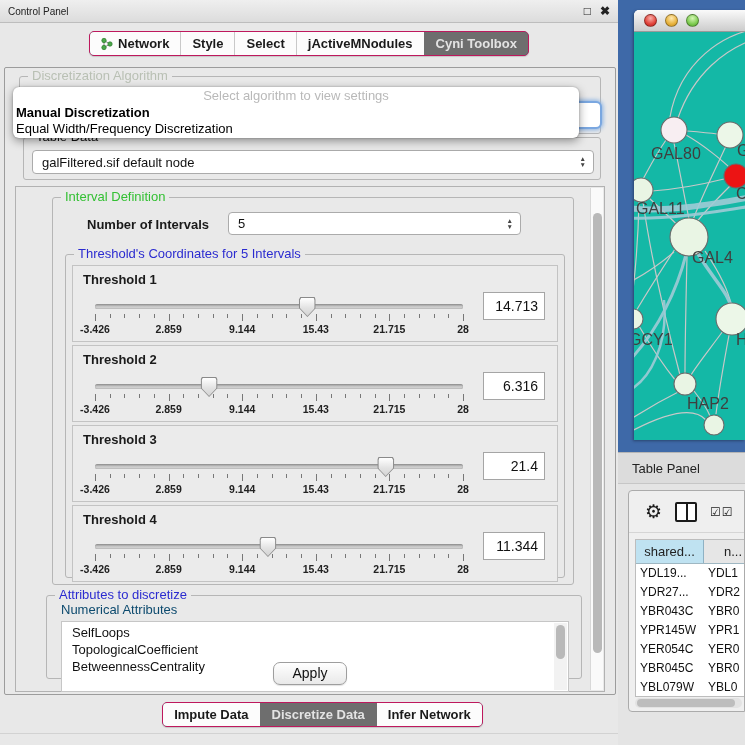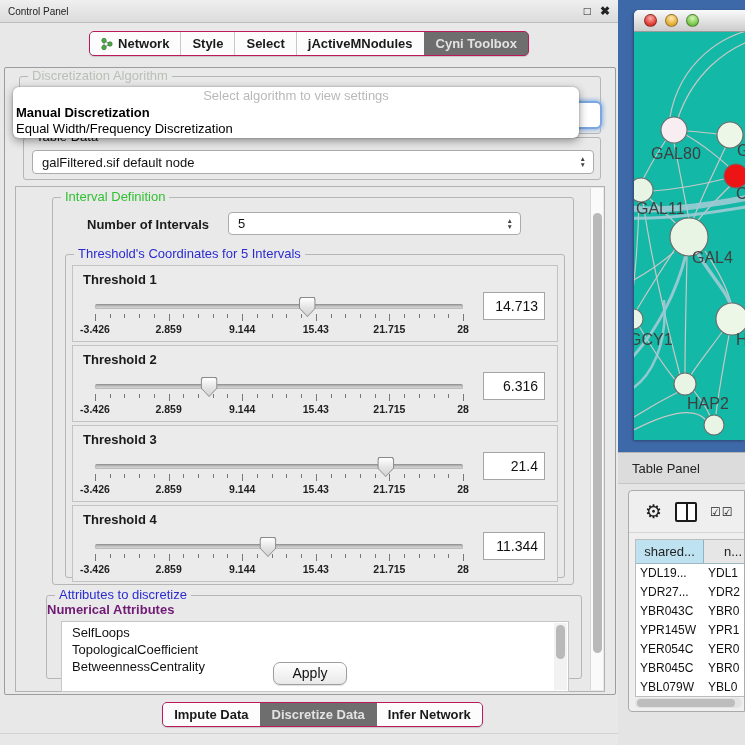--- a/index.html
+++ b/index.html
@@ -78,21 +78,21 @@
   .ticks { position:absolute; left:0; right:0; top:16px; height:8px; }
   .tick { position:absolute; top:0; width:1px; background:#777; }
   .tick.minor { height:4px; }
   .tick.major { height:7px; }
   .tlabels { position:absolute; left:0; right:0; top:25px; height:13px; }
   .tlab { position:absolute; transform:translateX(-50%); font-size:10.5px; font-weight:bold; color:#222; white-space:nowrap; }
   .value-box { position:absolute; right:12px; top:26px; width:62px; height:28px; background:#fff;
     border:1px solid #a5a5a5; font-size:14px; color:#111; text-align:right; line-height:26px; padding-right:6px; }
 
   .attributes-group { left:30px; top:408px; width:536px; height:84px; }
-  .attr-sub { position:absolute; left:0; top:6px; font-weight:bold; color:#701a75; }
+  .attr-sub { position:absolute; left:14px; top:6px; font-weight:normal; color:#0c4a6e; }
   .attr-list { position:absolute; left:14px; top:25px; right:12px; bottom:-14px; background:#fff; border:1px solid #c6c6c6; overflow:hidden; }
   .attr-list ul { list-style:none; padding:2px 0 0 10px; }
   .attr-list li { font-size:13px; height:17px; line-height:17px; color:#111; }
   .attr-scroll { position:absolute; right:1px; top:1px; bottom:1px; width:13px; background:#f2f2f2; }
   .attr-scroll .thumb-v { position:absolute; left:2px; top:2px; width:9px; height:34px; border-radius:5px; background:#b9b9b9; }
 
   .apply-row { position:absolute; left:0; right:0; bottom:6px; text-align:center; }
   .btn { display:inline-block; padding:2px 18px 3px; font-size:14px; color:#111; background:linear-gradient(#ffffff,#e9e9e9);
     border:1px solid #9e9e9e; border-radius:7px; box-shadow:0 1px 1px rgba(0,0,0,.12); cursor:default; }
 

